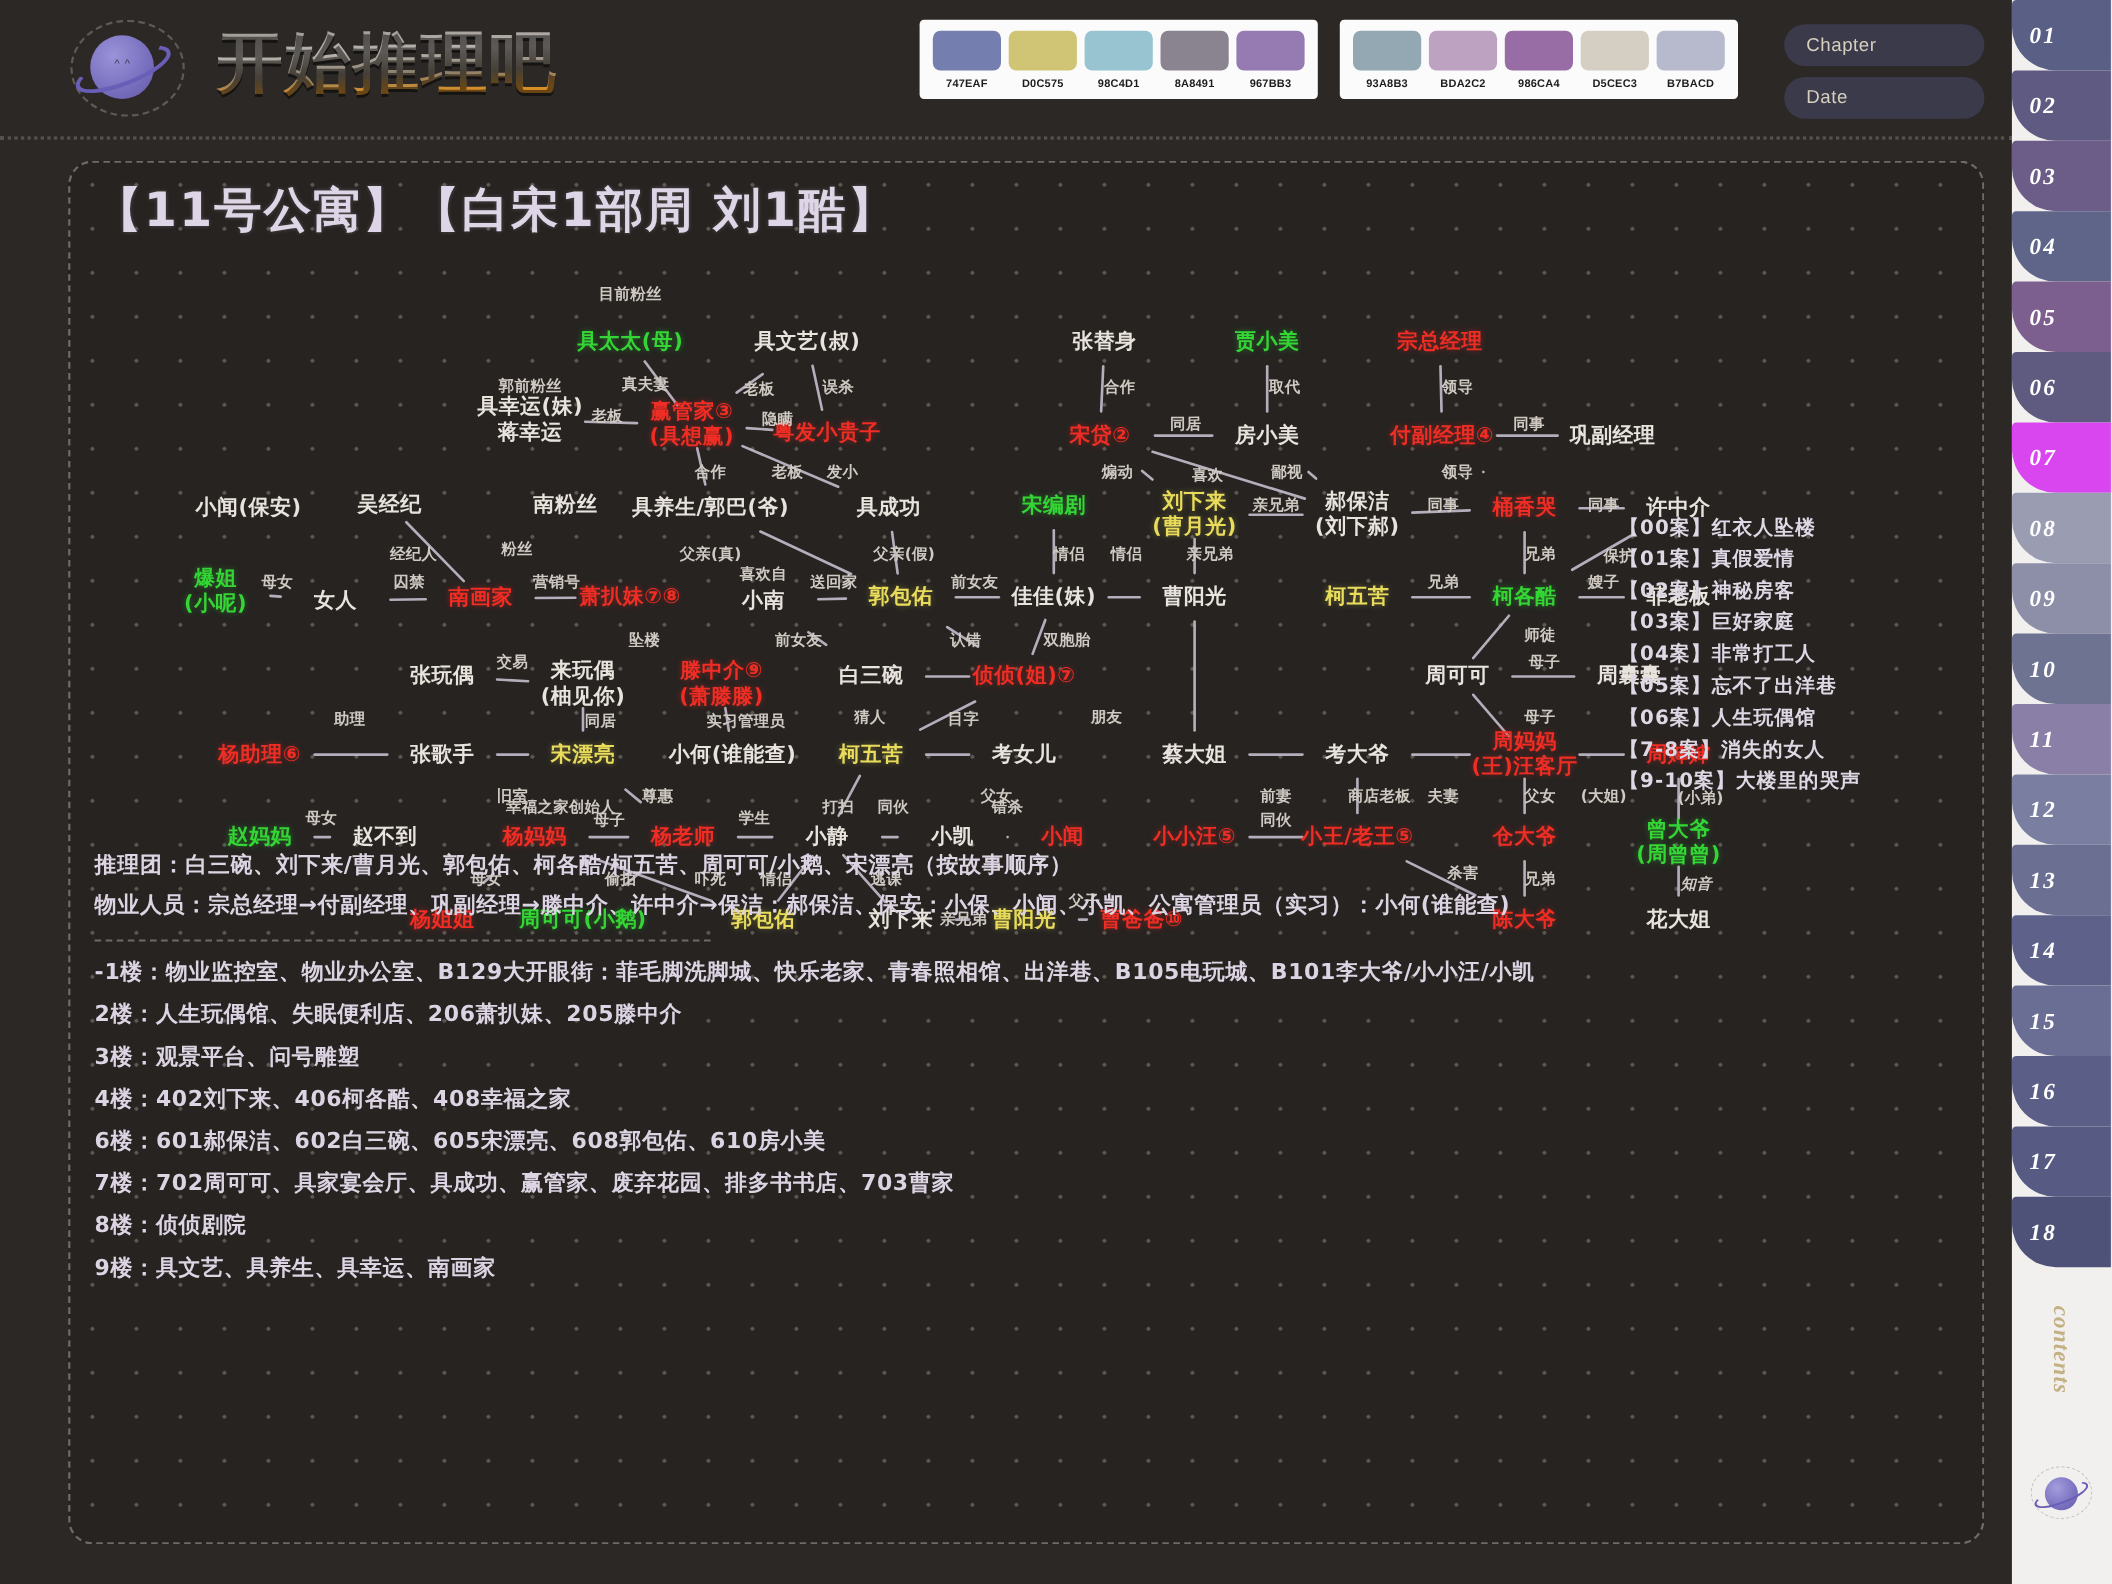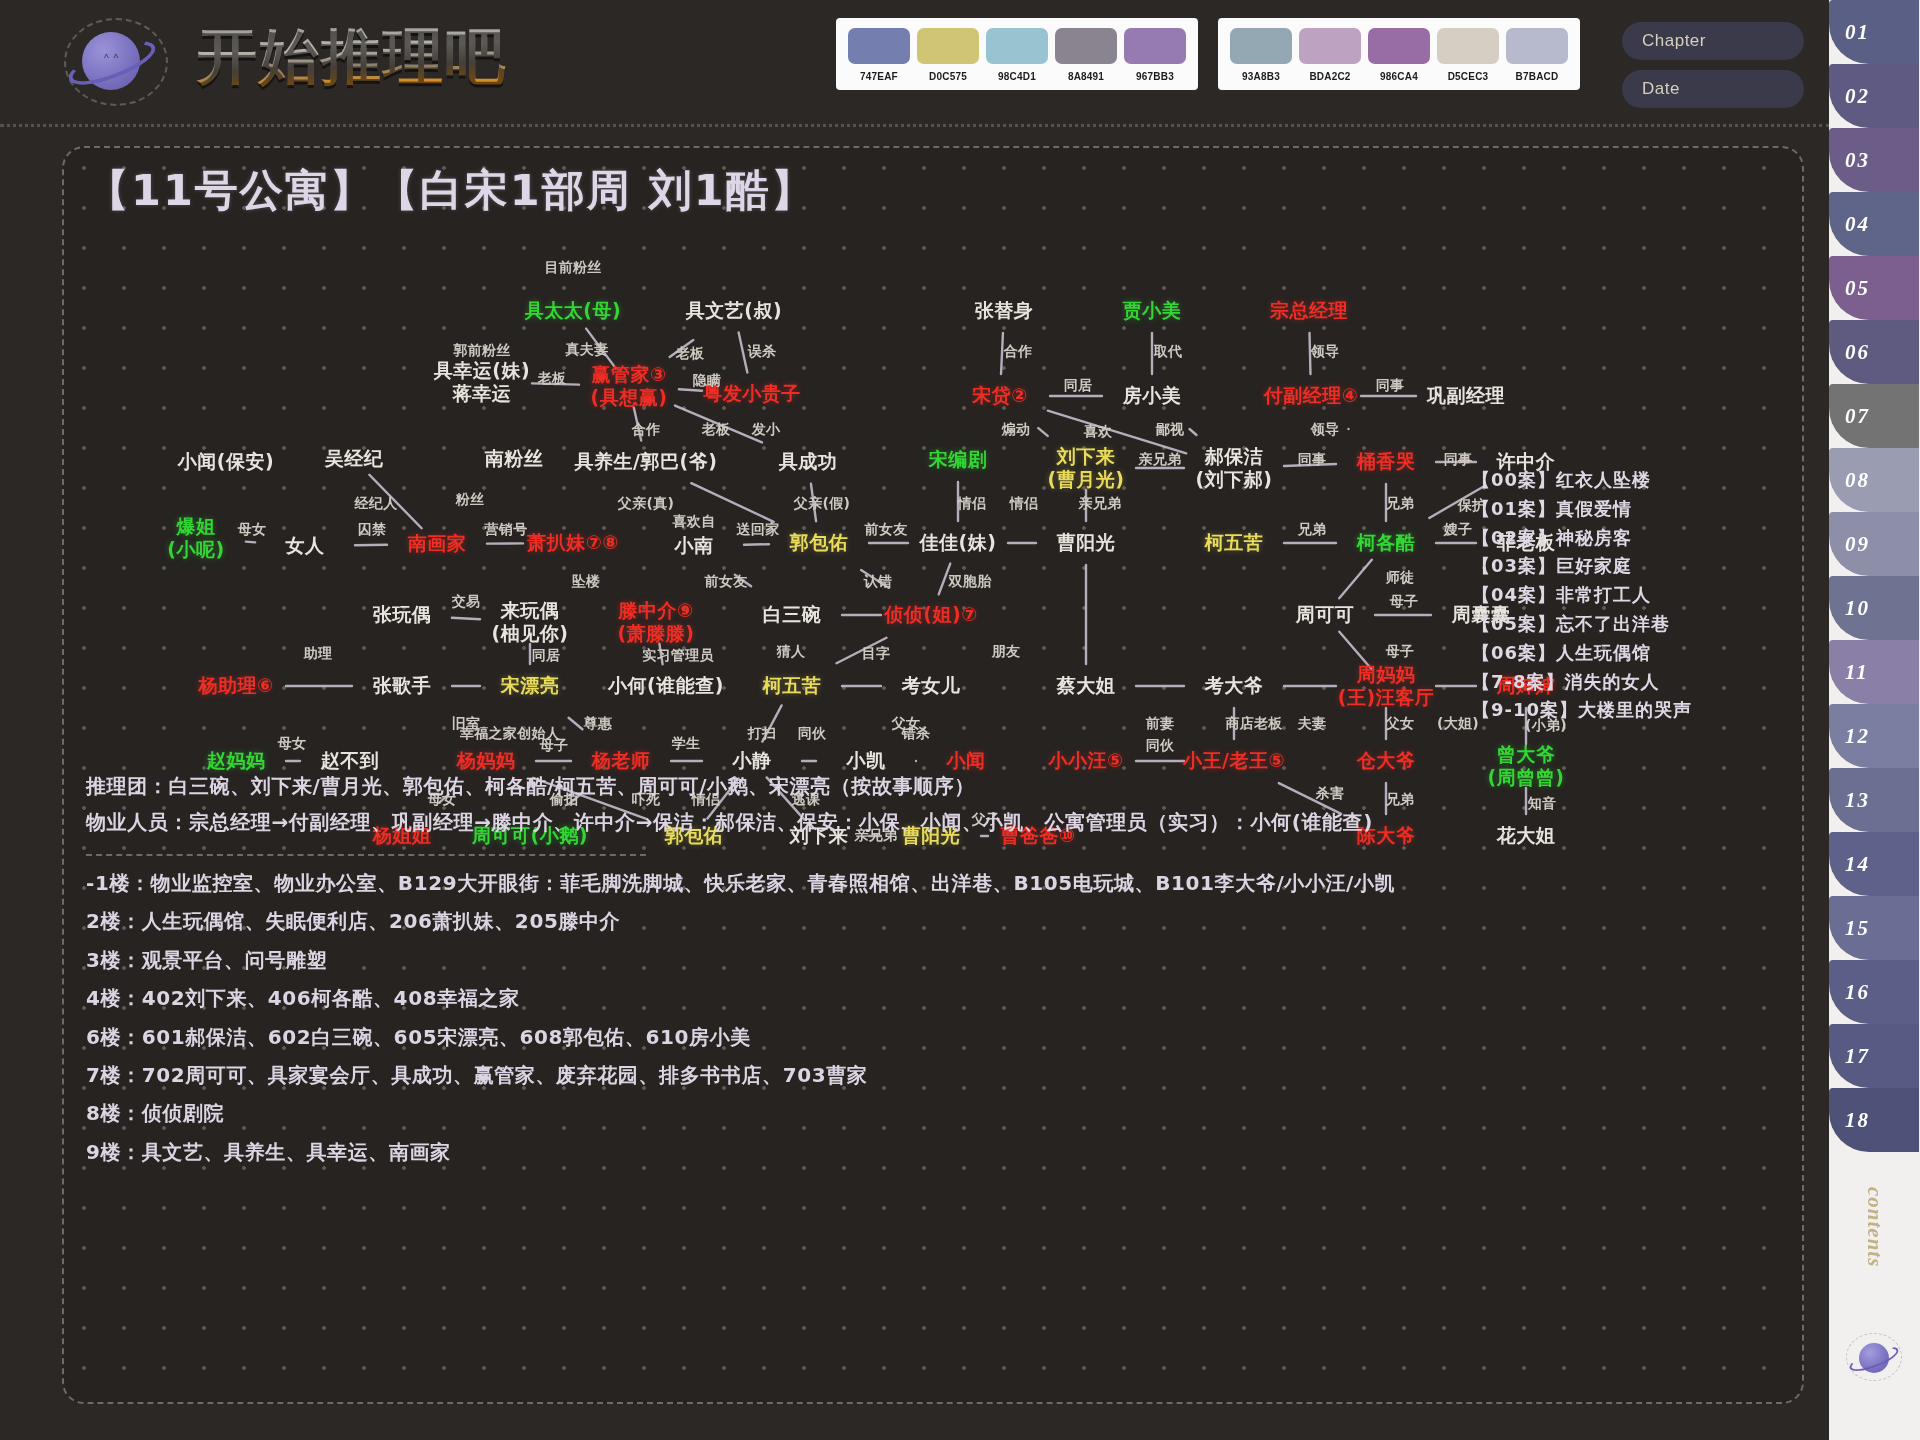--- a/index.html
+++ b/index.html
@@ -379,21 +379,21 @@
     <div class="top-sep"></div>
   </div>
 
   <div class="sidebar" id="sidebar">
       <div class="tab" style="background: rgb(90, 95, 133);">01</div>
       <div class="tab" style="background: rgb(94, 90, 130);">02</div>
       <div class="tab" style="background: rgb(108, 93, 136);">03</div>
       <div class="tab" style="background: rgb(95, 101, 137);">04</div>
       <div class="tab" style="background: rgb(124, 95, 142);">05</div>
       <div class="tab" style="background: rgb(95, 91, 128);">06</div>
-      <div class="tab" style="background: #737373;">07</div>
+      <div class="tab" style="background: #d946ef;">07</div>
       <div class="tab" style="background: rgb(154, 156, 178);">08</div>
       <div class="tab" style="background: rgb(141, 143, 168);">09</div>
       <div class="tab" style="background: rgb(111, 115, 146);">10</div>
       <div class="tab" style="background: rgb(138, 127, 166);">11</div>
       <div class="tab" style="background: rgb(122, 126, 160);">12</div>
       <div class="tab" style="background: rgb(107, 111, 146);">13</div>
       <div class="tab" style="background: rgb(94, 98, 138);">14</div>
       <div class="tab" style="background: rgb(106, 110, 149);">15</div>
       <div class="tab" style="background: rgb(91, 95, 136);">16</div>
       <div class="tab" style="background: rgb(87, 91, 131);">17</div>
@@ -620,21 +620,21 @@
         <div class="edge-label" style="left: 842px; top: 576px;">父女</div>
         <div class="edge-label" style="left: 1096px; top: 576px;">前妻</div>
         <div class="edge-label" style="left: 1248px; top: 576px;">夫妻</div>
         <div class="edge-label" style="left: 1394px; top: 576px;">(大姐)</div>
         <div class="edge-label" style="left: 1336px; top: 576px;">父女</div>
         <div class="edge-label" style="left: 1190px; top: 576px;">商店老板</div>
         <div class="edge-label" style="left: 1096px; top: 598px;">同伙</div>
         <div class="edge-label" style="left: 1266px; top: 646px;">杀害</div>
         <div class="edge-label" style="left: 1336px; top: 652px;">兄弟</div>
         <div class="edge-label" style="left: 1482px; top: 578px;">(小弟)</div>
-        <div class="edge-label" style="left: 1478px; top: 656px;">知音</div>
+        <div class="edge-label" style="left: 1478px; top: 656px; font-style: italic;">知音</div>
         <div class="edge-label" style="left: 378px; top: 652px;">母女</div>
         <div class="edge-label" style="left: 500px; top: 652px;">偷拍</div>
         <div class="edge-label" style="left: 582px; top: 652px;">吓死</div>
         <div class="edge-label" style="left: 642px; top: 652px;">情侣</div>
         <div class="edge-label" style="left: 742px; top: 652px;">逃课</div>
         <div class="edge-label" style="left: 812px; top: 688px;">亲兄弟</div>
         <div class="edge-label" style="left: 922px; top: 672px;">父子</div>
         <div class="edge-label" style="left: 942px; top: 504px;">朋友</div>
         <div class="edge-label" style="left: 1336px; top: 504px;">母子</div>
       </div>

